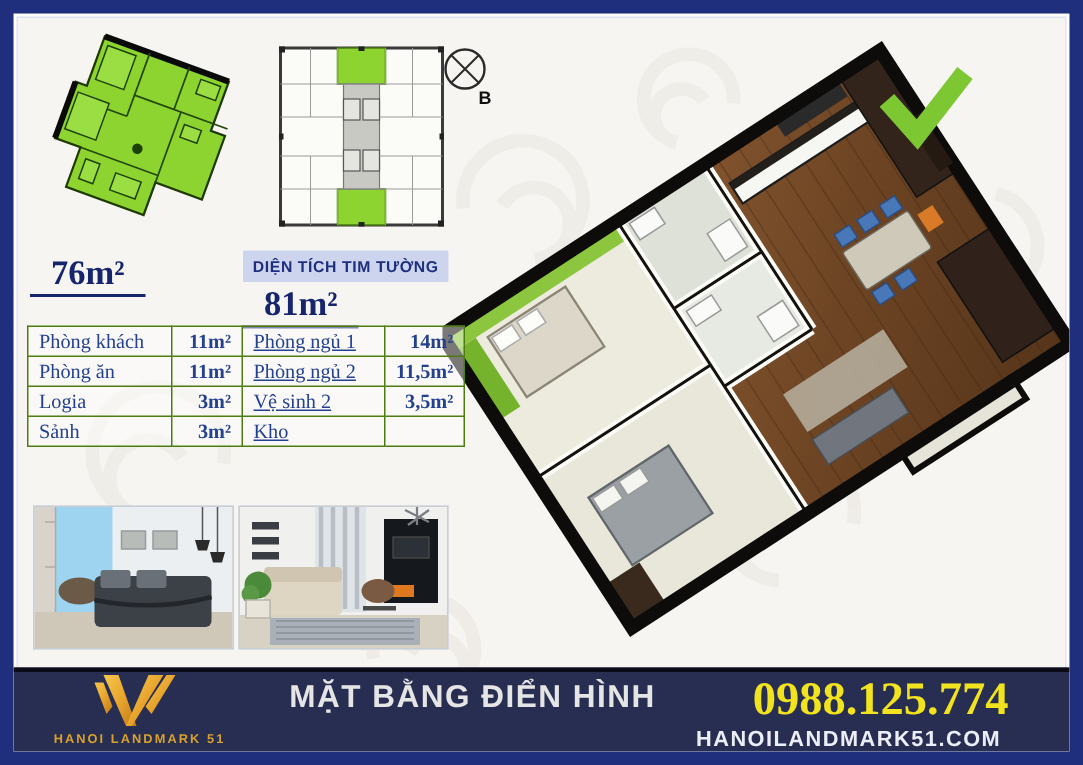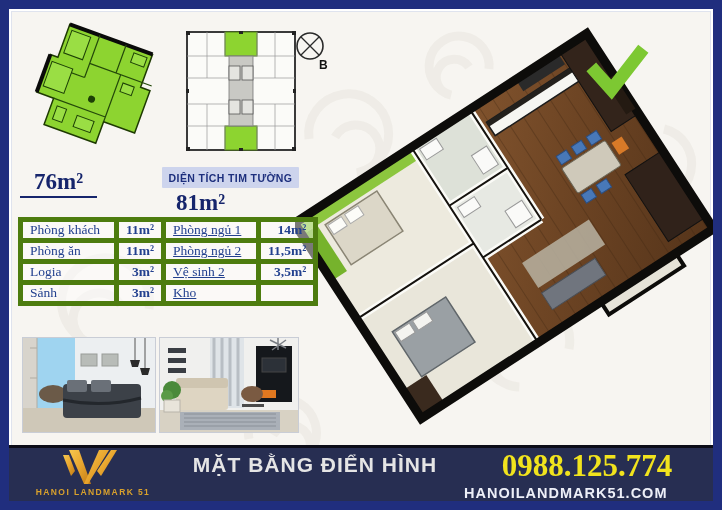--- a/index.html
+++ b/index.html
@@ -25,21 +25,21 @@
   }
   .area-value span {
     font-family:"Liberation Serif", serif; font-weight:bold;
     font-size:23px; color:#16256c; display:inline-block;
     padding:0 14px 1px 14px; border-bottom:2px solid #16256c;
   }
 
   
   table.rooms { border-collapse:collapse; background:rgba(255,255,255,0.45); }
   table.rooms td {
-    border:5px solid #4d7c0f; height:20px;
+    border:1px solid #4d7c0f; height:20px;
     font-family:"Liberation Serif", serif; color:#23418f;
     font-size:13.5px; padding:0 7px; white-space:nowrap;
   }
   td.nm1 { width:96px; } td.nm2 { width:95px;text-decoration:underline; }
   td.val { width:47px; text-align:right; font-weight:bold; font-size:12.5px; color:#1b3383; }
 
   .photo { border:1px solid #c9cdd6; background:#ddd; overflow:hidden; }
 
   
   .footer {

